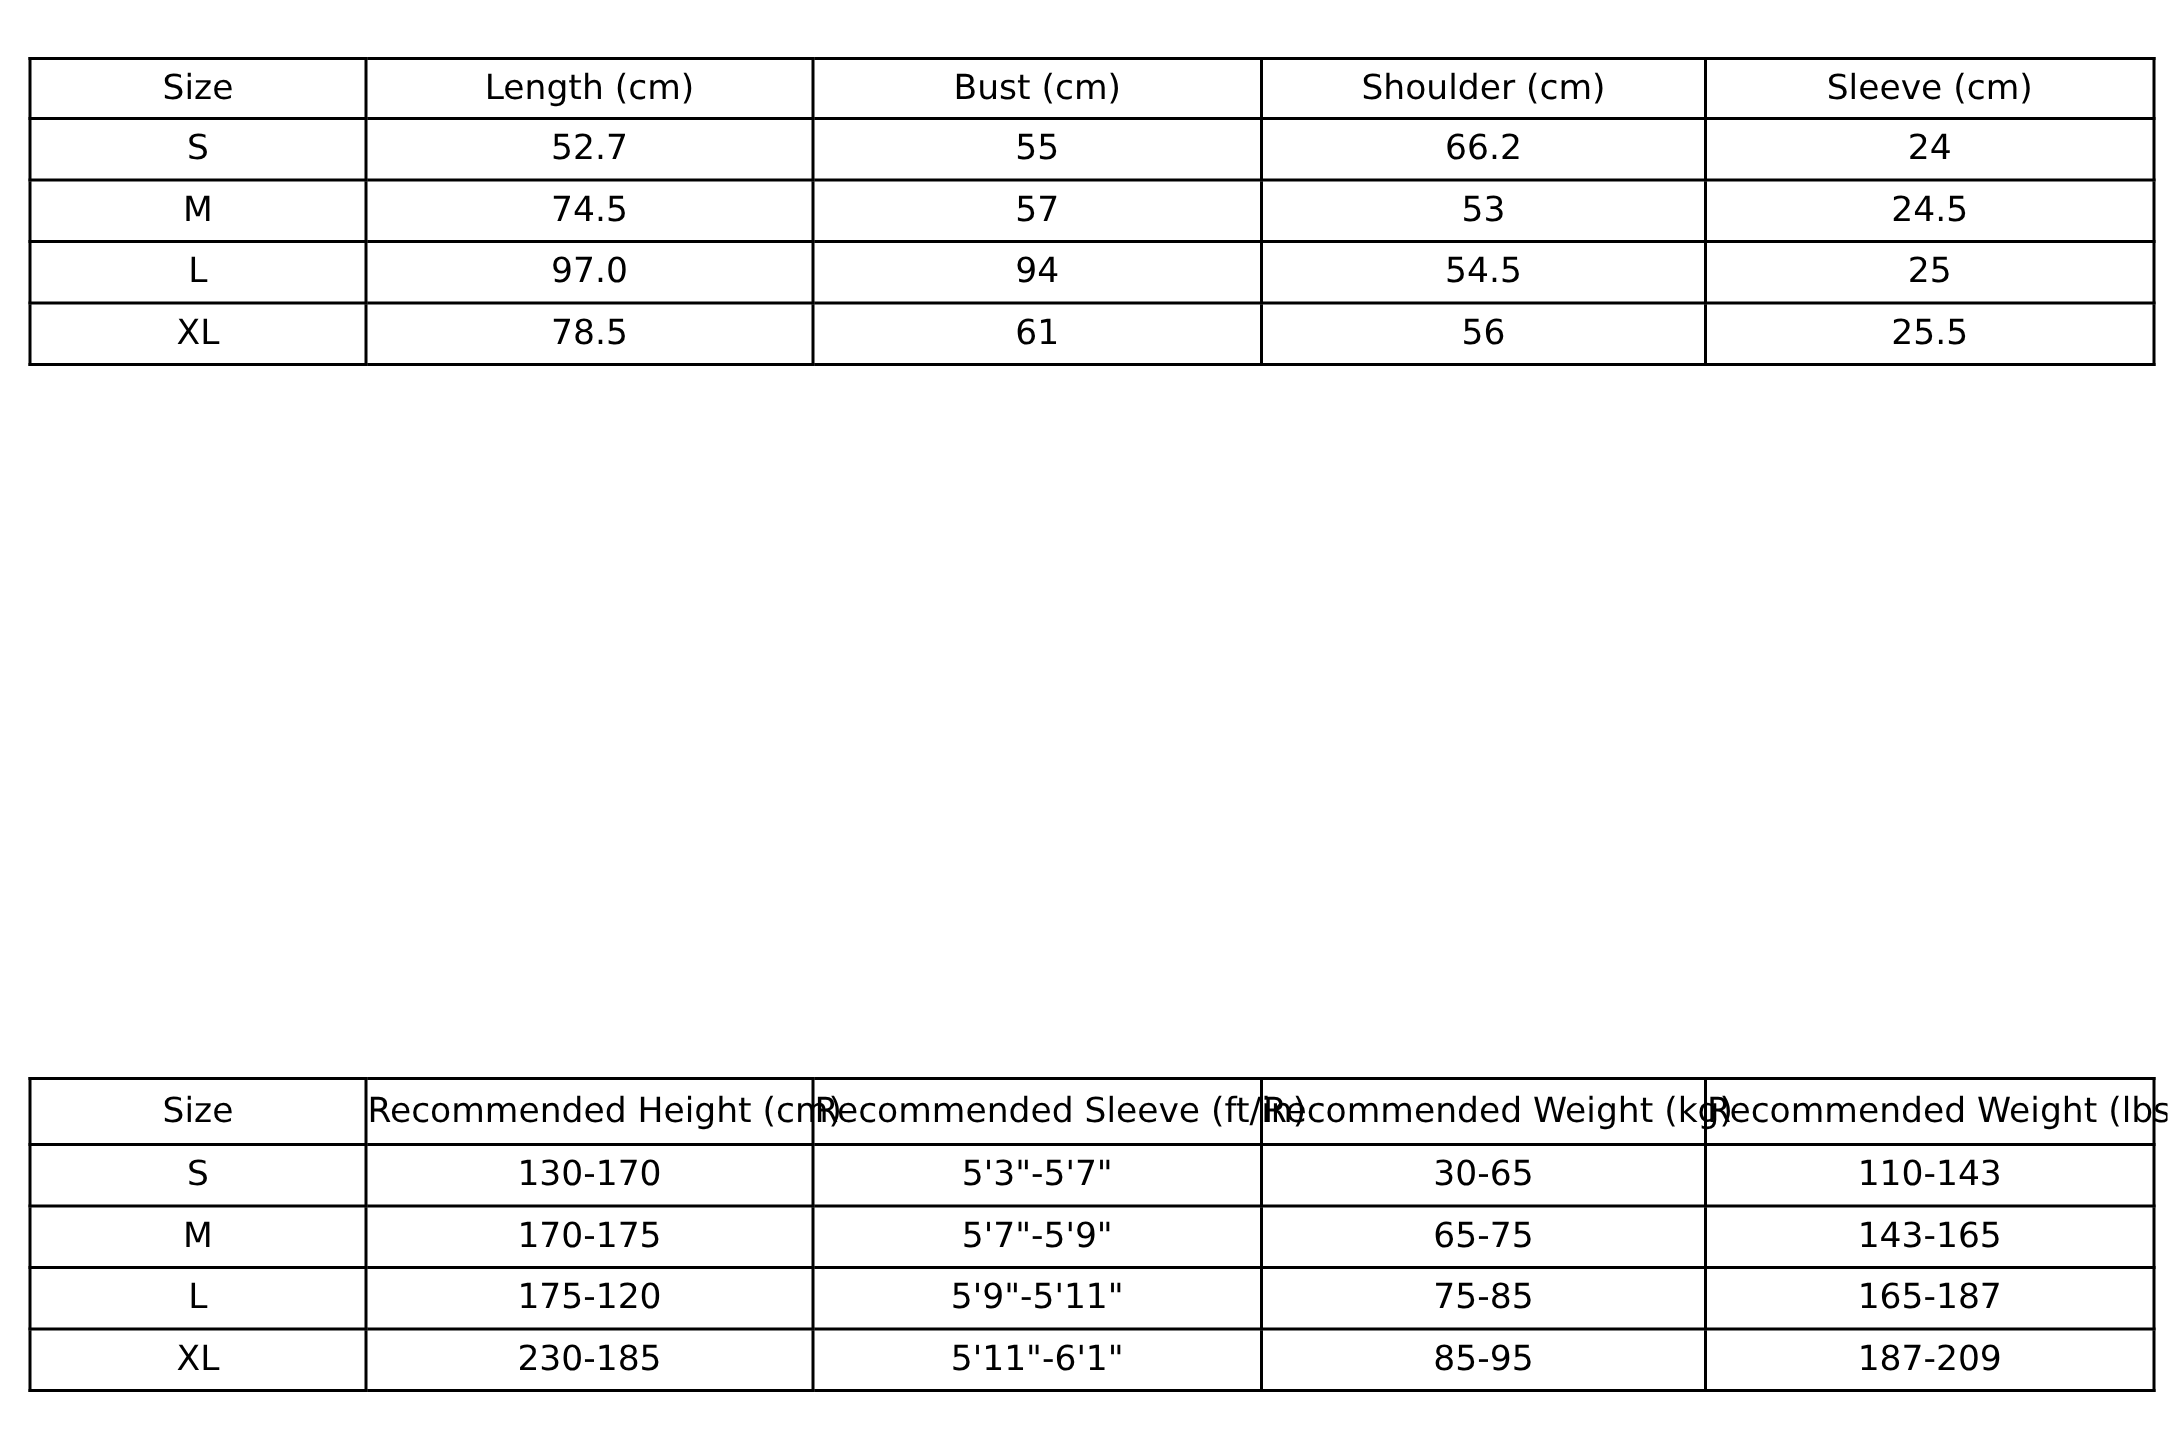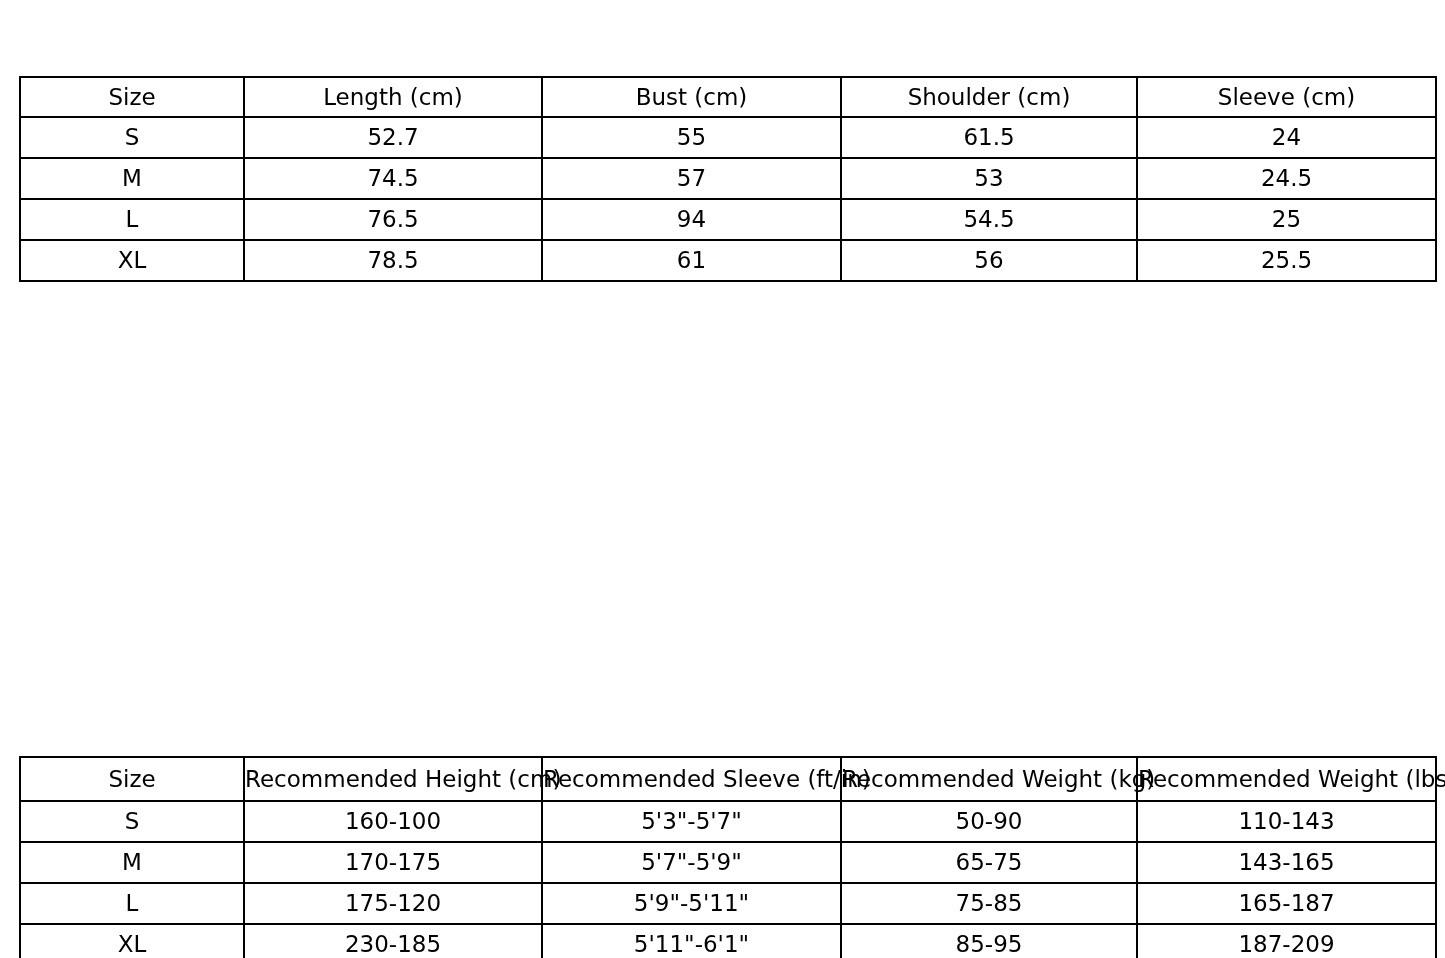--- a/index.html
+++ b/index.html
@@ -12,21 +12,20 @@
     height: 958px;
     font-family: "DejaVu Sans", sans-serif;
     color: #000000;
     position: relative;
     overflow: hidden;
   }
   .page {
     position: relative;
     width: 1445px;
     height: 880px;
-    margin-top: 38px;
   }
   table.size-table {
     position: absolute;
     border-collapse: collapse;
     table-layout: fixed;
     background: #ffffff;
   }
   table.size-table td,
   table.size-table th {
     border: 2px solid #000000;
@@ -86,33 +85,33 @@
         <th class="col-c">Bust (cm)</th>
         <th class="col-d">Shoulder (cm)</th>
         <th class="col-e">Sleeve (cm)</th>
       </tr>
     </thead>
     <tbody>
       <tr>
         <td>S</td>
         <td>52.7</td>
         <td>55</td>
-        <td>61.5</td>
+        <td>66.2</td>
         <td>24</td>
       </tr>
       <tr>
         <td>M</td>
         <td>74.5</td>
         <td>57</td>
         <td>53</td>
         <td>24.5</td>
       </tr>
       <tr>
         <td>L</td>
-        <td>76.5</td>
+        <td>97.0</td>
         <td>94</td>
         <td>54.5</td>
         <td>25</td>
       </tr>
       <tr>
         <td>XL</td>
         <td>78.5</td>
         <td>61</td>
         <td>56</td>
         <td>25.5</td>
@@ -126,23 +125,23 @@
         <th class="col-size">Size</th>
         <th class="col-b wide-header"><span>Recommended Height (cm)</span></th>
         <th class="col-c wide-header"><span>Recommended Sleeve (ft/in)</span></th>
         <th class="col-d wide-header"><span>Recommended Weight (kg)</span></th>
         <th class="col-e wide-header"><span>Recommended Weight (lbs)</span></th>
       </tr>
     </thead>
     <tbody>
       <tr>
         <td>S</td>
-        <td>160-100</td>
+        <td>130-170</td>
         <td>5'3"-5'7"</td>
-        <td>50-90</td>
+        <td>30-65</td>
         <td>110-143</td>
       </tr>
       <tr>
         <td>M</td>
         <td>170-175</td>
         <td>5'7"-5'9"</td>
         <td>65-75</td>
         <td>143-165</td>
       </tr>
       <tr>

